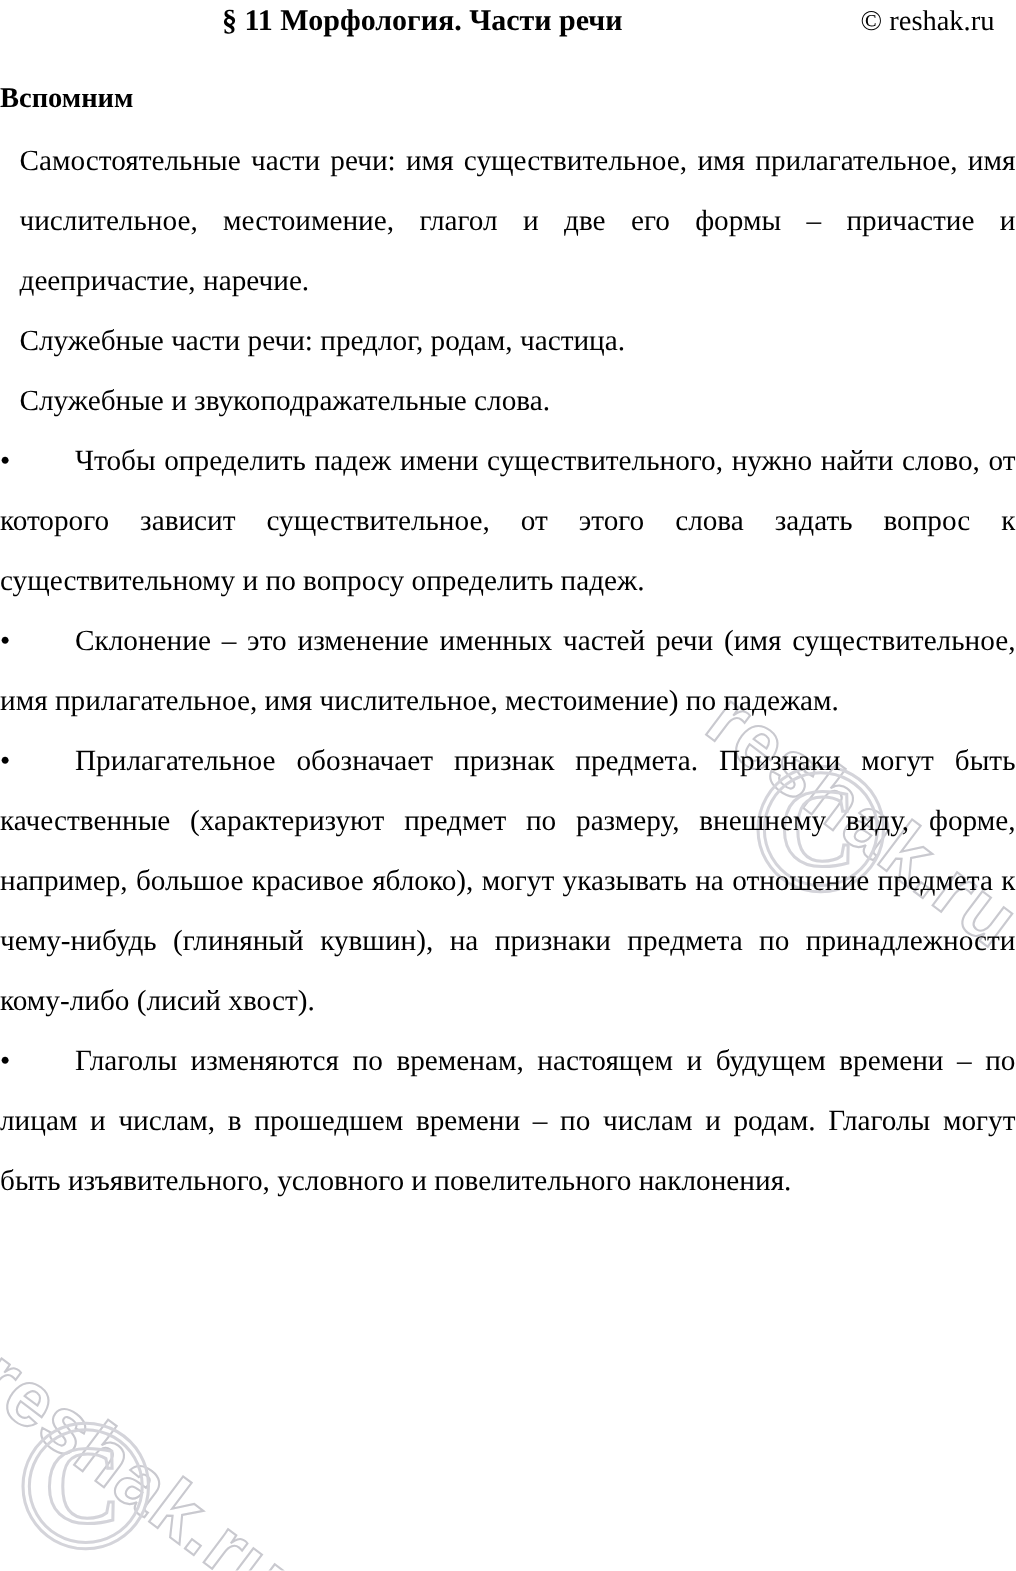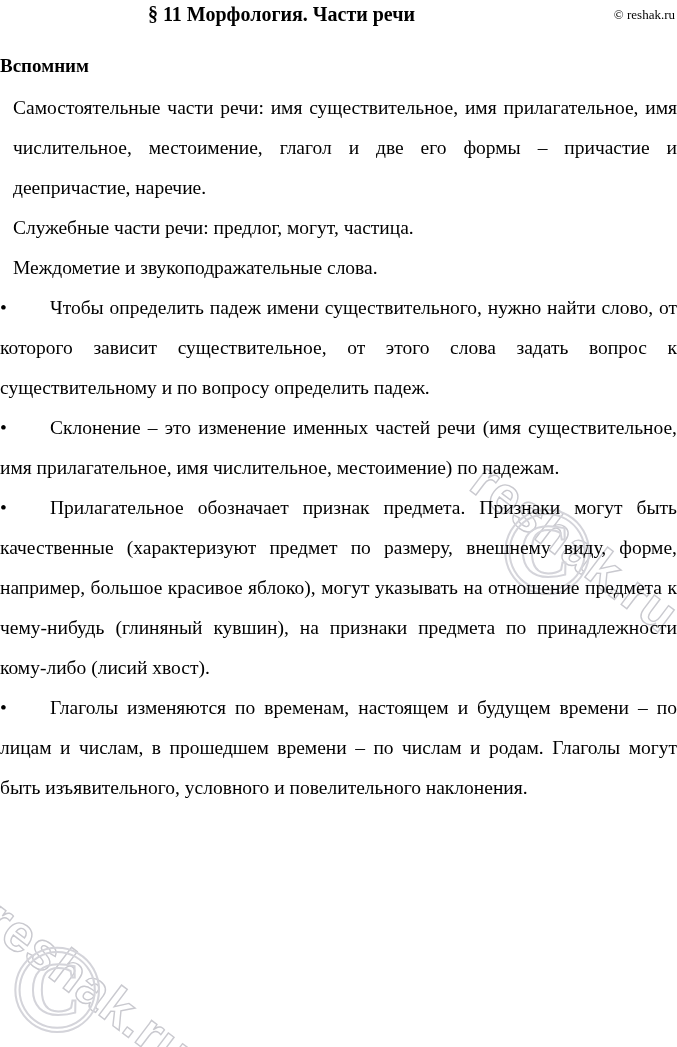--- a/index.html
+++ b/index.html
@@ -74,23 +74,23 @@
     top: 1px;
     text-align: center;
     padding-right: 130px;
     font-weight: 700;
     font-size: 20px;
     line-height: 26px;
     white-space: nowrap;
   }
   .doc-copyright {
     position: absolute;
-    right: 2px;
+    right: 14px;
     top: 2px;
-    font-size: 13px;
+    font-size: 19px;
     line-height: 26px;
     white-space: nowrap;
   }
 
   
   .doc-body {
     position: relative;
     z-index: 2;
     padding: 0;
     margin-top: 16px;
@@ -143,22 +143,22 @@
 
   <div class="doc-header">
     <div class="doc-title">§ 11 Морфология. Части речи</div>
     <div class="doc-copyright">© reshak.ru</div>
   </div>
 
   <div class="doc-body">
     <div class="section-heading">Вспомним</div>
     <div id="paragraphs">
         <p class="para plain"><span>Самостоятельные части речи: имя существительное, имя прилагательное, имя числительное, местоимение, глагол и две его формы – причастие и деепричастие, наречие.</span></p>
-        <p class="para plain"><span>Служебные части речи: предлог, могут, частица.</span></p>
-        <p class="para plain"><span>Междометие и звукоподражательные слова.</span></p>
+        <p class="para plain"><span>Служебные части речи: предлог, родам, частица.</span></p>
+        <p class="para plain"><span>Служебные и звукоподражательные слова.</span></p>
         <p class="para bulleted"><span class="bullet-dot">•</span><span>Чтобы определить падеж имени существительного, нужно найти слово, от которого зависит существительное, от этого слова задать вопрос к существительному и по вопросу определить падеж.</span></p>
         <p class="para bulleted"><span class="bullet-dot">•</span><span>Склонение – это изменение именных частей речи (имя существительное, имя прилагательное, имя числительное, местоимение) по падежам.</span></p>
         <p class="para bulleted"><span class="bullet-dot">•</span><span>Прилагательное обозначает признак предмета. Признаки могут быть качественные (характеризуют предмет по размеру, внешнему виду, форме, например, большое красивое яблоко), могут указывать на отношение предмета к чему-нибудь (глиняный кувшин), на признаки предмета по принадлежности кому-либо (лисий хвост).</span></p>
         <p class="para bulleted"><span class="bullet-dot">•</span><span>Глаголы изменяются по временам, настоящем и будущем времени – по лицам и числам, в прошедшем времени – по числам и родам. Глаголы могут быть изъявительного, условного и повелительного наклонения.</span></p>
       </div>
   </div>
 
 </div>
 
 </body></html>

